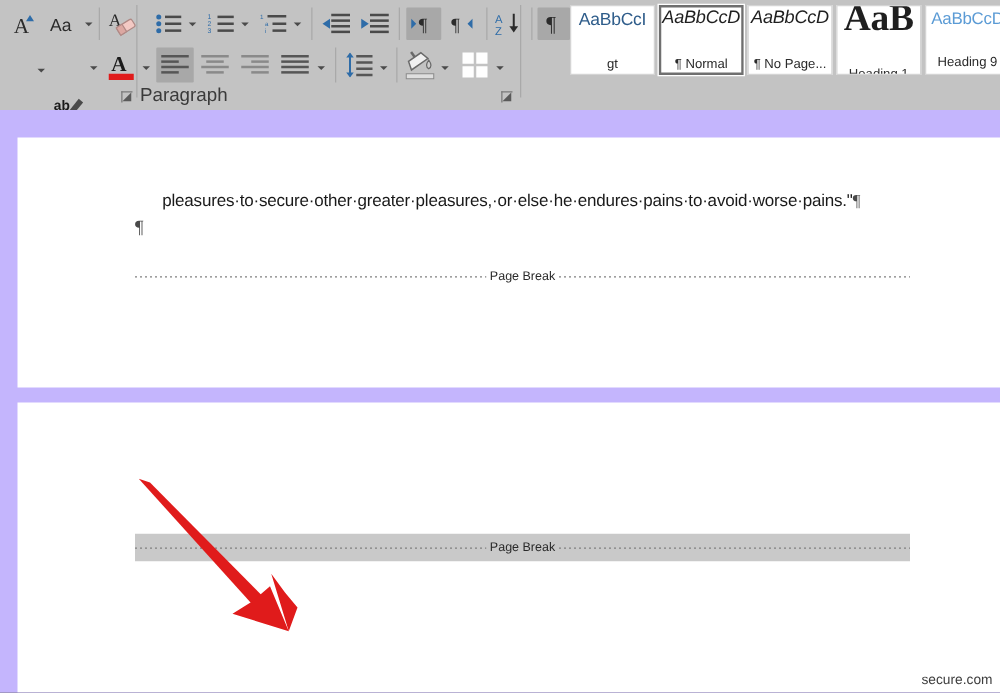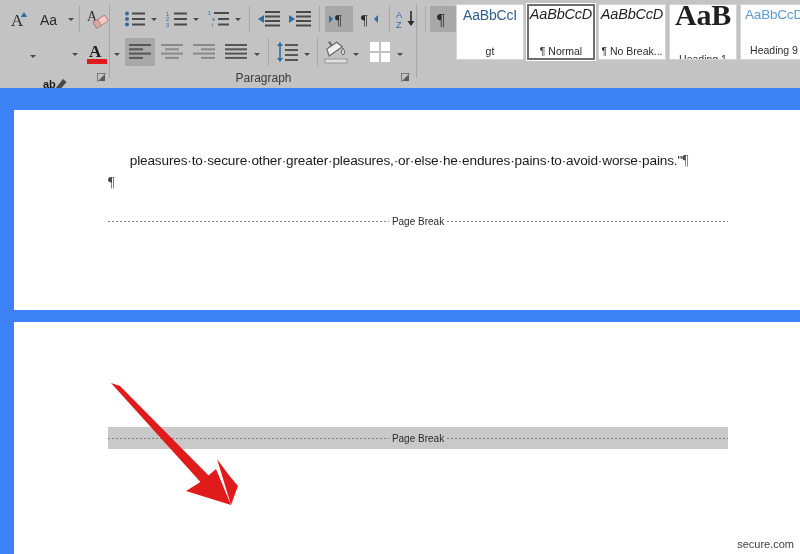--- a/index.html
+++ b/index.html
@@ -14,22 +14,22 @@
   
   #ribbon{
     position:absolute;left:0;top:0;width:800px;height:88px;
     background:#c3c3c3;
     box-sizing:border-box;
   }
   #ribbon-inner{position:relative;width:100%;height:100%;}
 
   .grp{position:absolute;top:0;height:88px;}
   .grp-label{
-    position:absolute;bottom:3px;width:100%;text-align:center;
-    font-size:12px;color:#3a3a3a;
+    position:absolute;bottom:3px;width:100%;text-align:left;
+    font-size:15px;color:#3a3a3a;
   }
   .grp-sep{
     position:absolute;top:4px;height:70px;width:1px;background:#a9a9a9;
   }
   .dlg-launcher{
     position:absolute;bottom:4px;width:12px;height:12px;cursor:pointer;
   }
   .dlg-launcher:after{
     content:"";position:absolute;left:2px;top:2px;
     width:0;height:0;border-left:7px solid transparent;border-bottom:7px solid #5a5a5a;
@@ -71,21 +71,21 @@
   }
   .style-prev.blue{color:#2e5c8a;font-size:14px;}
   .style-prev.ital{font-style:italic;}
   .style-prev.h1{font-family:"Liberation Serif",serif;font-weight:bold;font-size:30px;}
   .style-prev.h2{color:#5b9bd5;font-size:13.5px;}
   .style-name{
     font-size:10.5px;color:#2b2b2b;margin-top:23px;white-space:nowrap;
   }
 
   
-  #doc-area{position:absolute;left:0;top:88px;width:800px;height:466px;background:#3b82f6;}
+  #doc-area{position:absolute;left:0;top:88px;width:800px;height:466px;background:#c4b5fd;}
 
   .page{position:absolute;left:14px;width:786px;background:#ffffff;}
   #page1{top:22px;height:200px;}
   #page2{top:234px;height:232px;}
 
   .doc-line{
     position:absolute;left:94px;white-space:pre;
     font-family:"Liberation Sans",sans-serif;
     font-size:13.6px;color:#1a1a1a;letter-spacing:-.15px;
   }
@@ -356,21 +356,21 @@
       <div class="style-card">
         <span class="style-prev blue">AaBbCcI</span>
         <span class="style-name">gt</span>
       </div>
       <div class="style-card sel">
         <span class="style-prev ital">AaBbCcD</span>
         <span class="style-name">¶ Normal</span>
       </div>
       <div class="style-card">
         <span class="style-prev ital">AaBbCcD</span>
-        <span class="style-name">¶ No Break...</span>
+        <span class="style-name">¶ No Page...</span>
       </div>
       <div class="style-card">
         <span class="style-prev h1">AaB</span>
         <span class="style-name">Heading 1</span>
       </div>
       <div class="style-card">
         <span class="style-prev h2">AaBbCcD</span>
         <span class="style-name">Heading 9</span>
       </div>
     </div>

